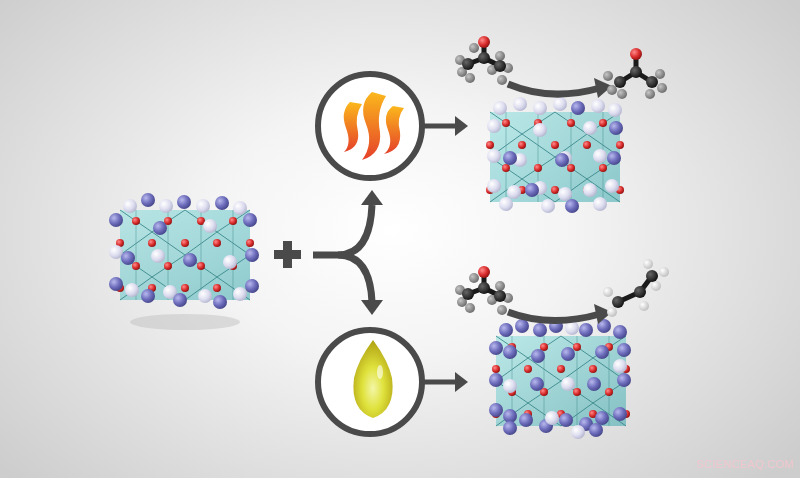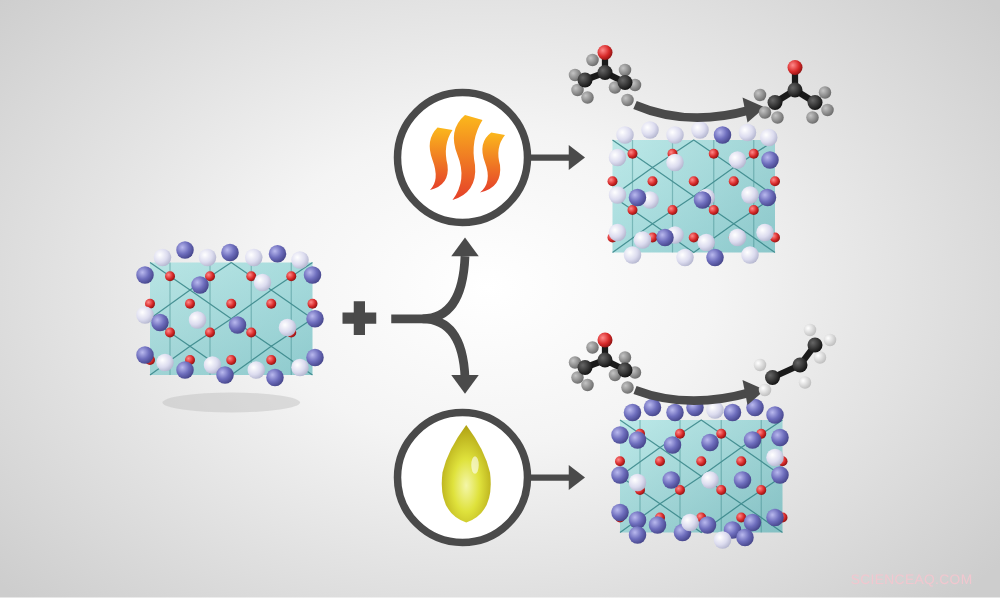--- a/index.html
+++ b/index.html
@@ -1,20 +1,20 @@
 <!DOCTYPE html>
 <html><head>
 <meta charset="utf-8">
 <style>
   html,body{margin:0;padding:0;}
   body{width:800px;height:478px;overflow:hidden;position:relative;
     background:radial-gradient(ellipse 520px 360px at 390px 230px,#ffffff 0%,#f4f4f4 35%,#dcdcdc 75%,#cdcdcd 100%);
     font-family:"Liberation Sans",sans-serif;}
   .layer{position:absolute;left:0;top:0;}
-  .watermark{position:absolute;right:22px;bottom:8px;font-size:11px;color:#f1c7cf;letter-spacing:0.3px;text-align:right;}
+  .watermark{position:absolute;right:6px;bottom:8px;font-size:11px;color:#f1c7cf;letter-spacing:0.3px;text-align:right;}
 </style>
 </head>
 <body>
 
 <svg class="layer" width="800" height="478" viewBox="0 0 800 478" xmlns="http://www.w3.org/2000/svg">
   <defs>
     <radialGradient id="gDark" cx="35%" cy="35%" r="70%">
       <stop offset="0%" stop-color="#b9b9ee"></stop>
         <stop offset="55%" stop-color="#6e6ebd"></stop>
         <stop offset="100%" stop-color="#45458a"></stop>

